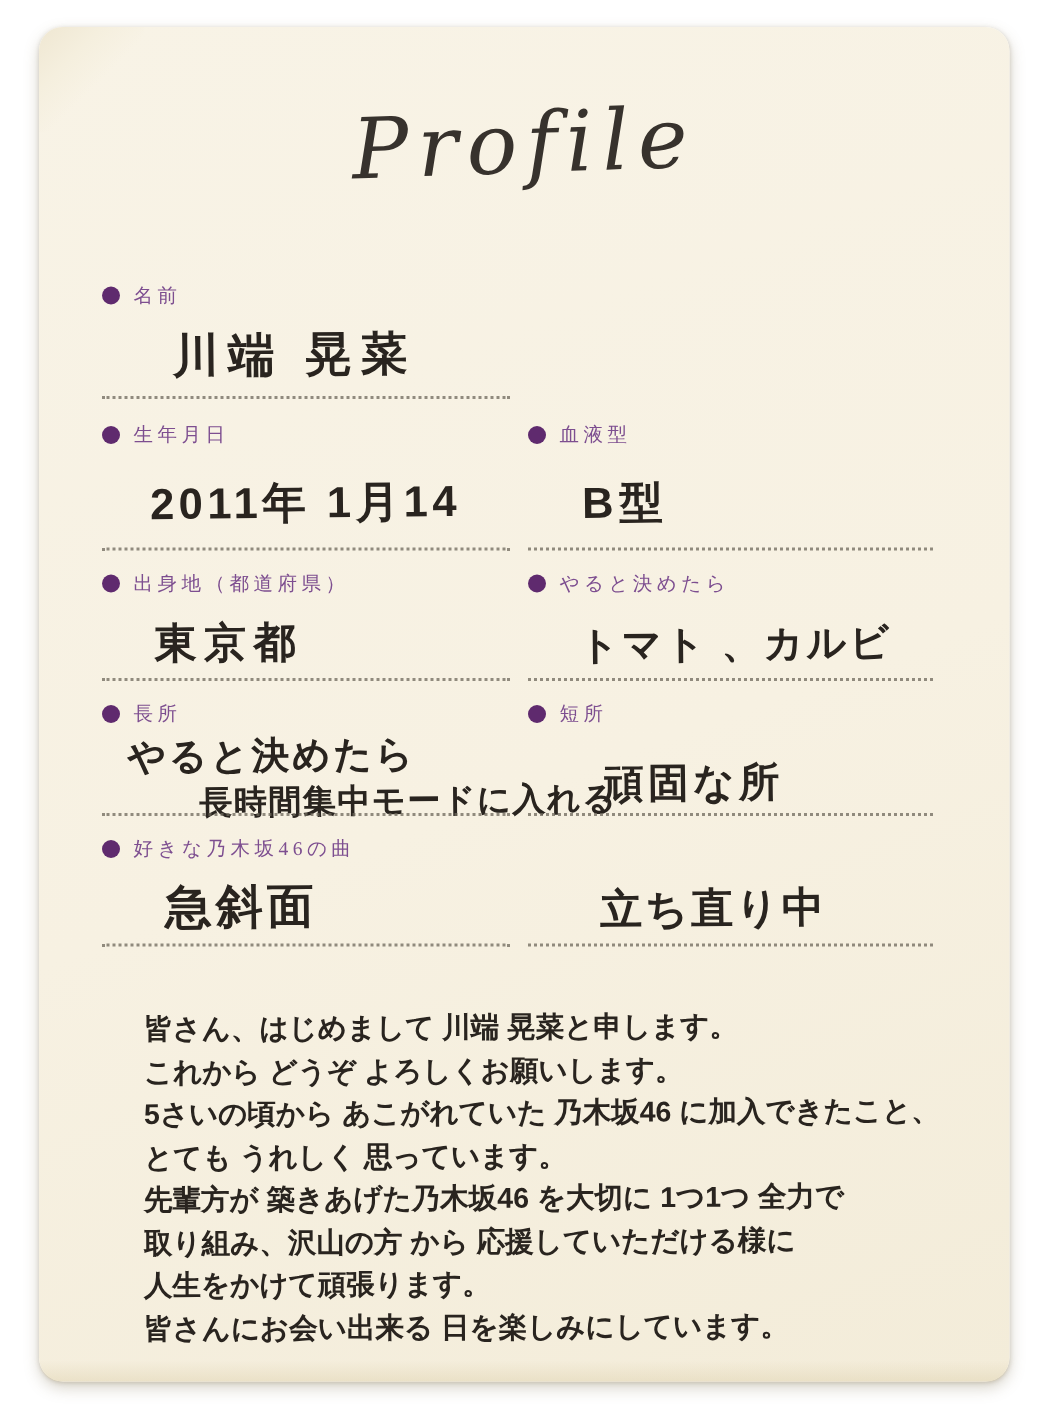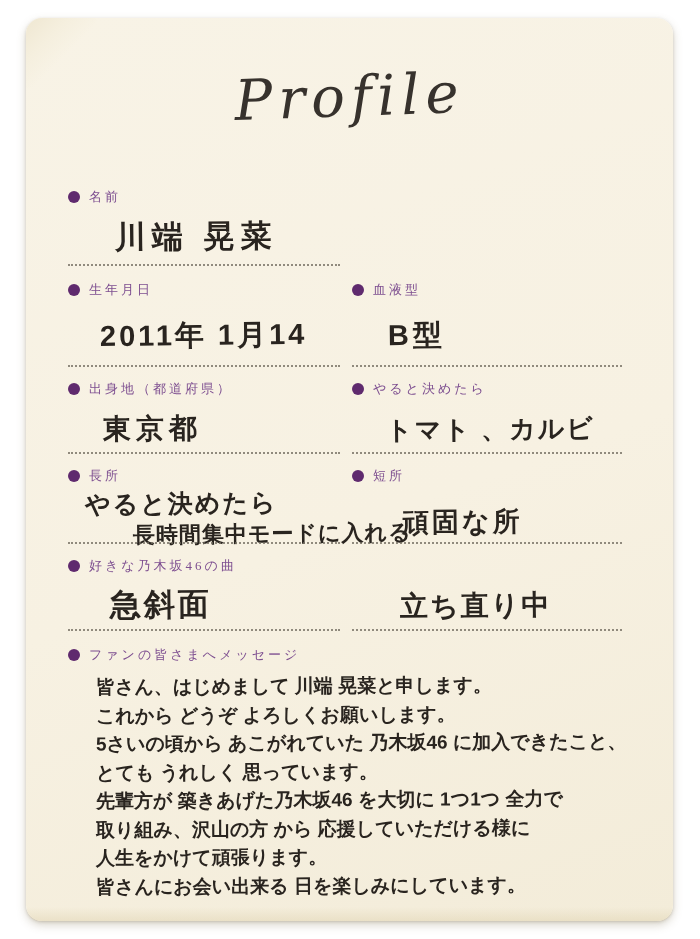--- a/index.html
+++ b/index.html
@@ -119,24 +119,20 @@
   <div class="label-row" style="top:539px; left:42px;">
     <span class="bullet"></span>
     <span class="label-text">好きな乃木坂46の曲</span>
   </div>
   <div class="answer" style="top:566px; left:84px; font-size:31px; letter-spacing:3px;">急斜面</div>
   <div class="dots" style="top:611px; left:42px; width:272px;"></div>
 
   <div class="answer" style="top:569px; left:374px; font-size:28px; letter-spacing:2px;">立ち直り中</div>
   <div class="dots" style="top:611px; left:326px; width:270px;"></div>
 
-  <div class="label-row" style="top:628px; left:42px;">
-    <span class="bullet"></span>
-    <span class="label-text">ファンの皆さまへメッセージ</span>
-  </div>
   <div style="position:absolute; top:654px; left:70px;">
     <div class="msg-line">皆さん、はじめまして  川端 晃菜と申します。</div>
     <div class="msg-line">これから どうぞ よろしくお願いします。</div>
     <div class="msg-line">5さいの頃から あこがれていた 乃木坂46 に加入できたこと、</div>
     <div class="msg-line">とても うれしく 思っています。</div>
     <div class="msg-line">先輩方が 築きあげた乃木坂46 を大切に 1つ1つ 全力で</div>
     <div class="msg-line">取り組み、沢山の方 から 応援していただける様に</div>
     <div class="msg-line">人生をかけて頑張ります。</div>
     <div class="msg-line">皆さんにお会い出来る 日を楽しみにしています。</div>
   </div>

